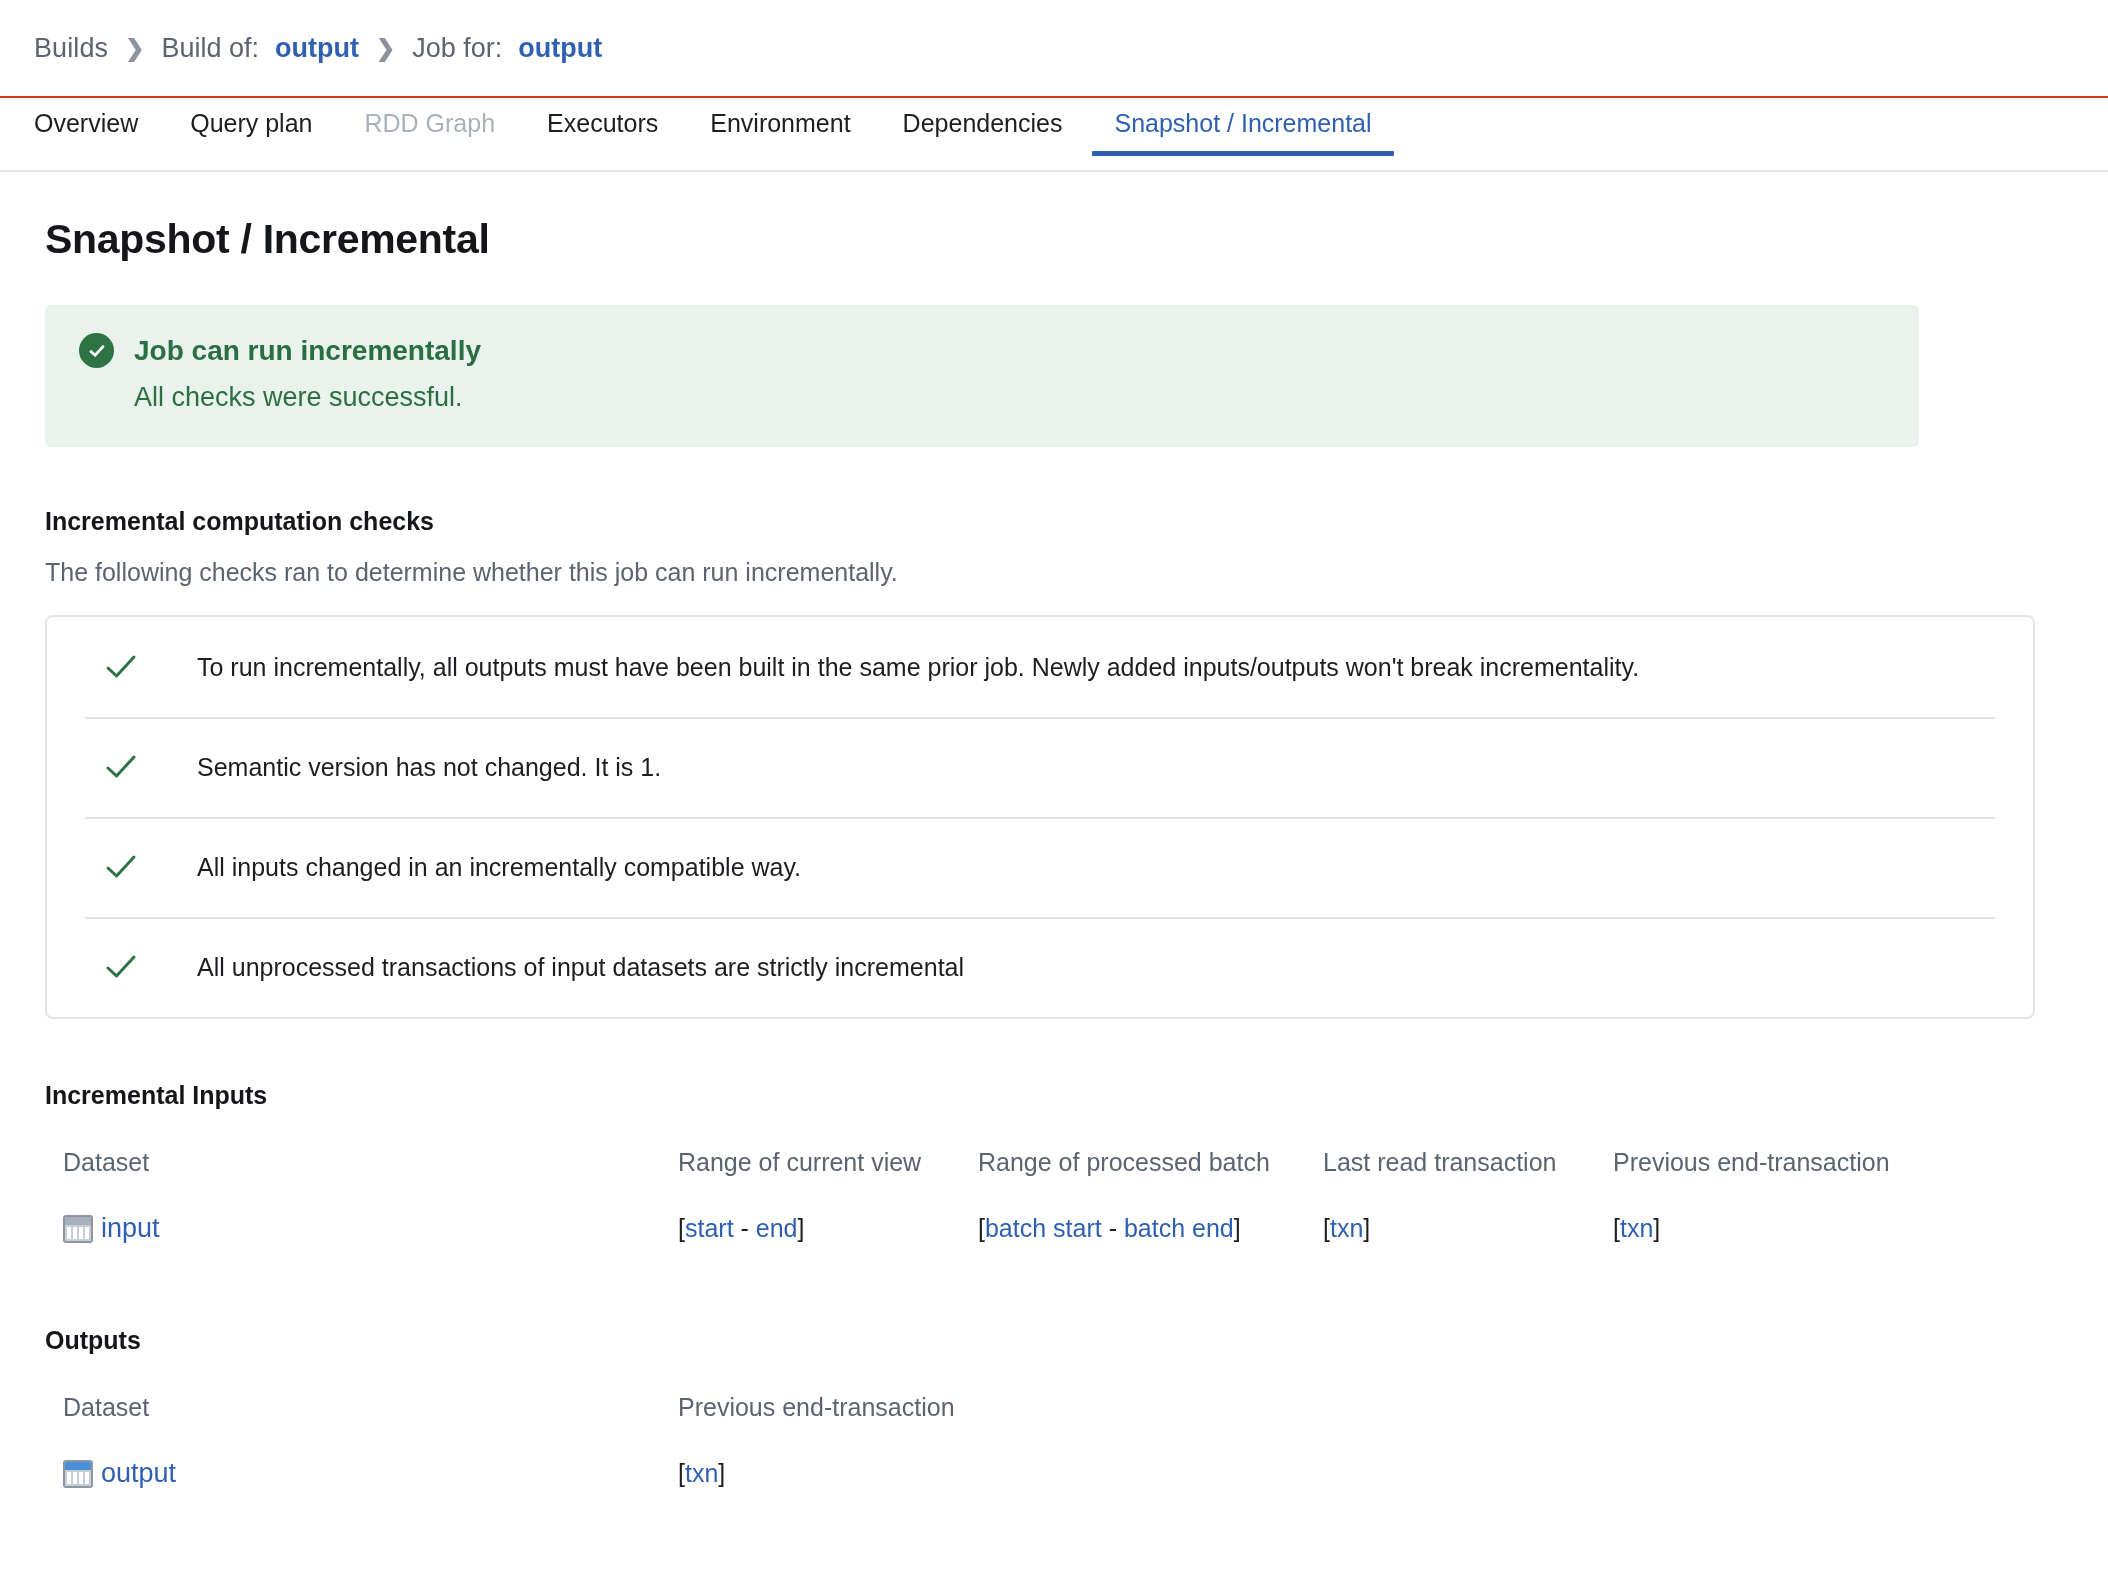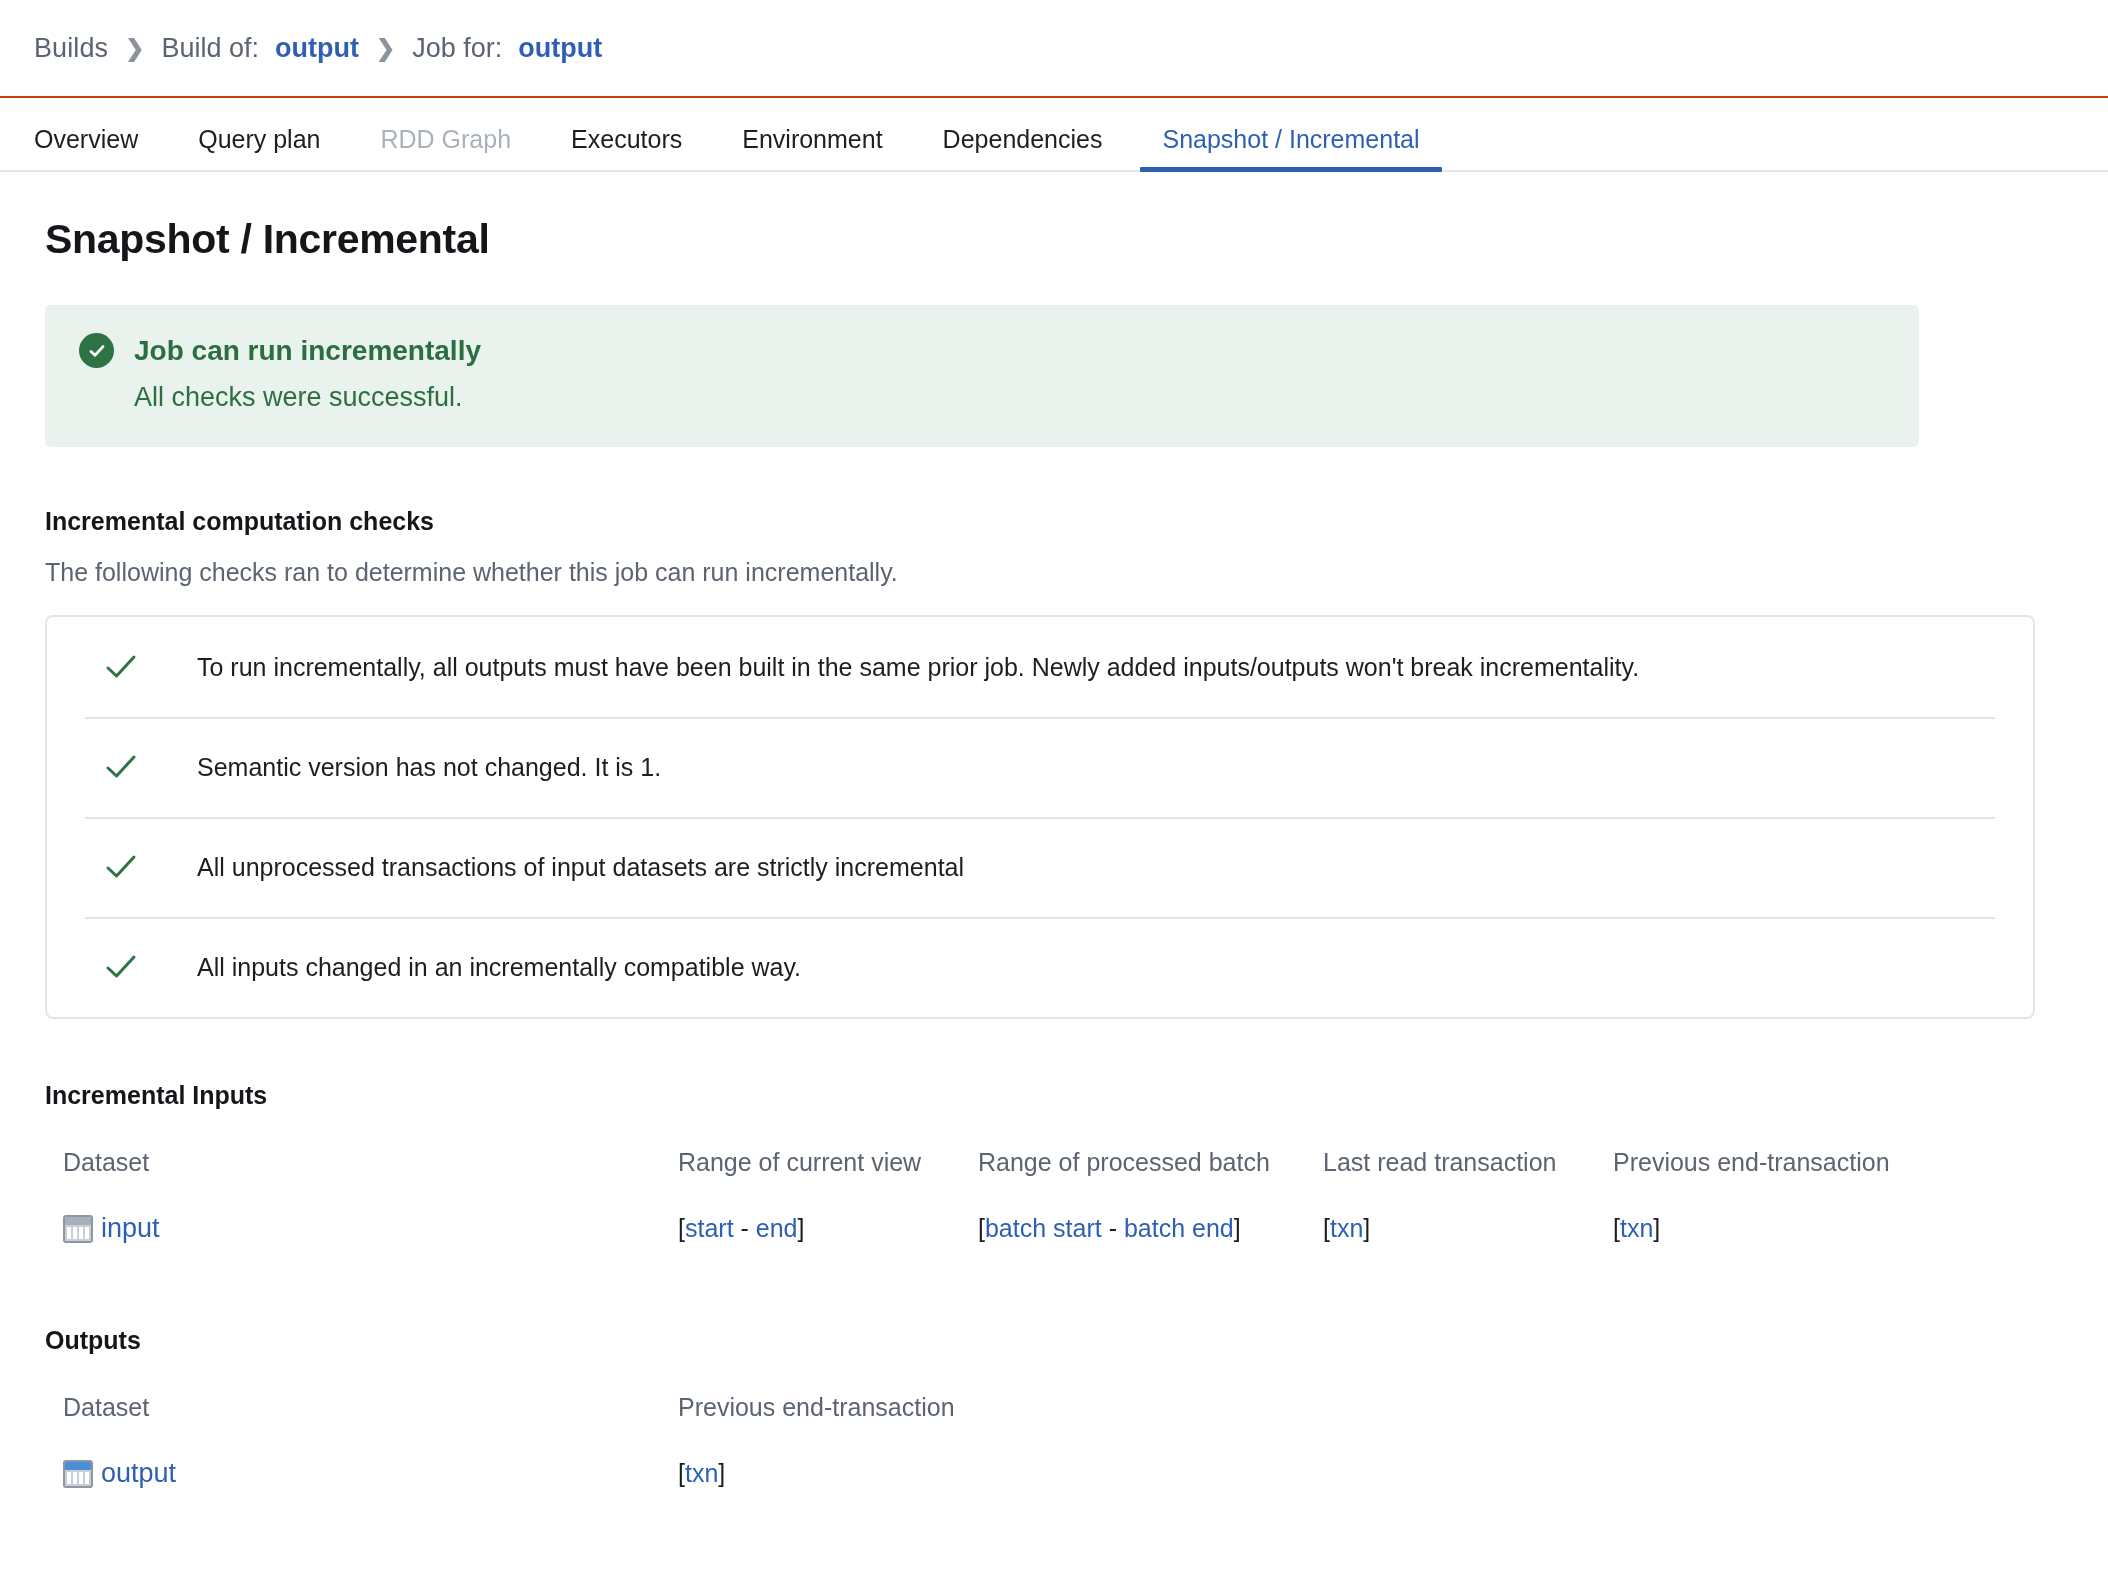--- a/index.html
+++ b/index.html
@@ -50,22 +50,22 @@
     display: inline-block;
     line-height: 1;
   }
   .crumb-group { display: flex; align-items: baseline; gap: 16px; }
 
   
   .tab-bar {
     height: 74px;
     display: flex;
     align-items: flex-end;
-    padding: 0 34px;
-    gap: 16px;
+    padding: 16px 34px;
+    gap: 8px;
     border-bottom: 2px solid #e4e6e8;
     background: #ffffff;
   }
   .tab {
     font-size: 25px;
     color: #1c1e21;
     padding: 0 22px 16px 22px;
     position: relative;
     white-space: nowrap;
     cursor: pointer;
@@ -314,29 +314,29 @@
         </svg>
       </span>
       <span class="check-text">Semantic version has not changed. It is 1.</span>
     </div>
     <div class="check-row">
       <span class="check-mark">
         <svg width="32" height="28" viewBox="0 0 32 28" aria-hidden="true">
           <path d="M3 15 L11.5 23 L29 4" fill="none" stroke="#2d7344" stroke-width="3" stroke-linecap="round" stroke-linejoin="round"></path>
         </svg>
       </span>
-      <span class="check-text">All unprocessed transactions of input datasets are strictly incremental</span>
+      <span class="check-text">All inputs changed in an incrementally compatible way.</span>
     </div>
     <div class="check-row">
       <span class="check-mark">
         <svg width="32" height="28" viewBox="0 0 32 28" aria-hidden="true">
           <path d="M3 15 L11.5 23 L29 4" fill="none" stroke="#2d7344" stroke-width="3" stroke-linecap="round" stroke-linejoin="round"></path>
         </svg>
       </span>
-      <span class="check-text">All inputs changed in an incrementally compatible way.</span>
+      <span class="check-text">All unprocessed transactions of input datasets are strictly incremental</span>
     </div>
   </div>
 
   <div class="table-head">Incremental Inputs</div>
   <table class="dstable">
     <thead>
       <tr>
         <th class="c-ds">Dataset</th>
         <th class="c-range">Range of current view</th>
         <th class="c-batch">Range of processed batch</th>

